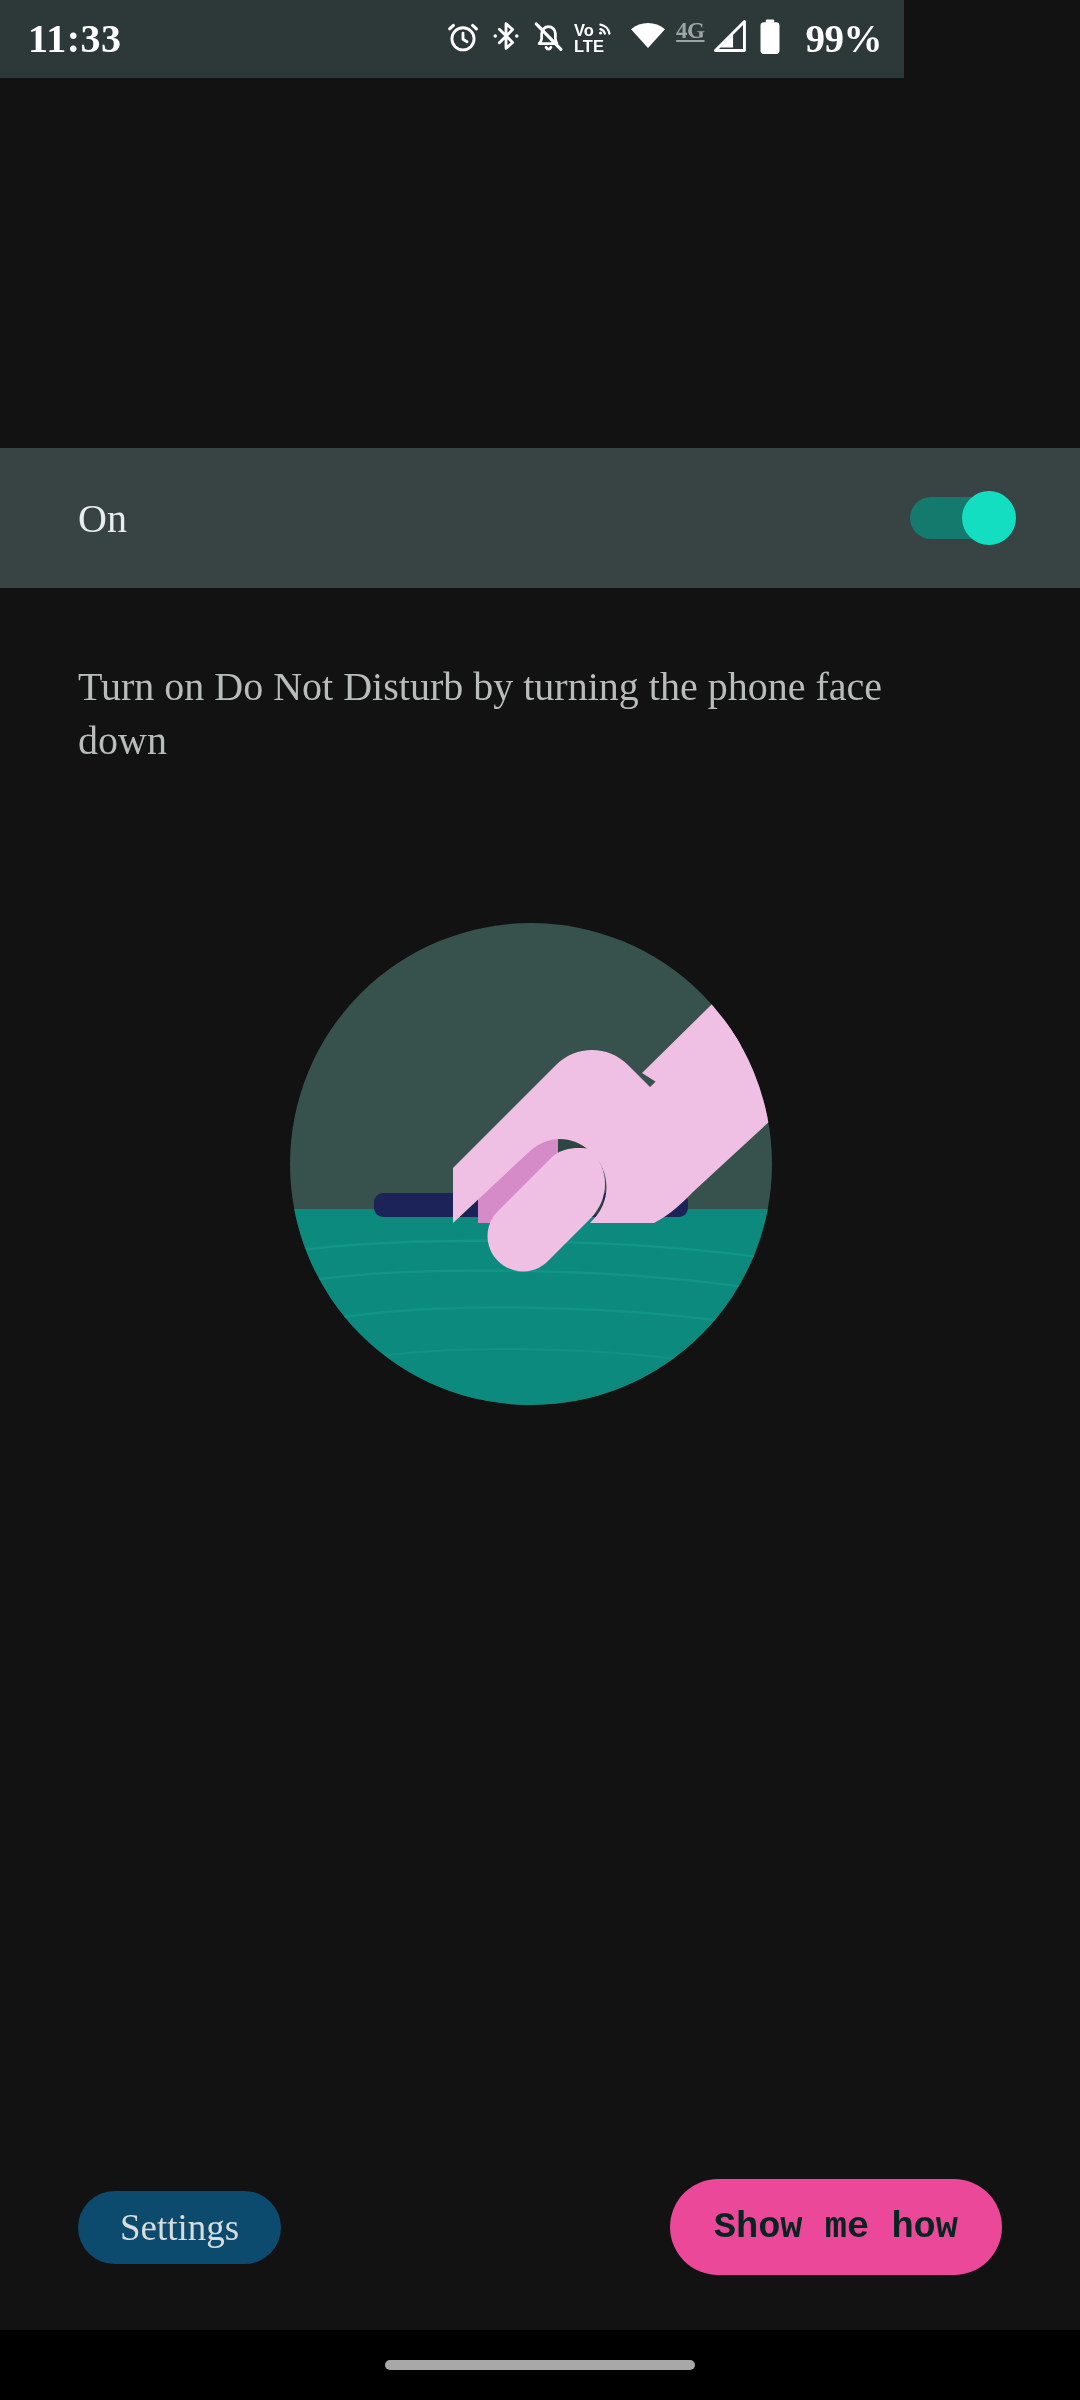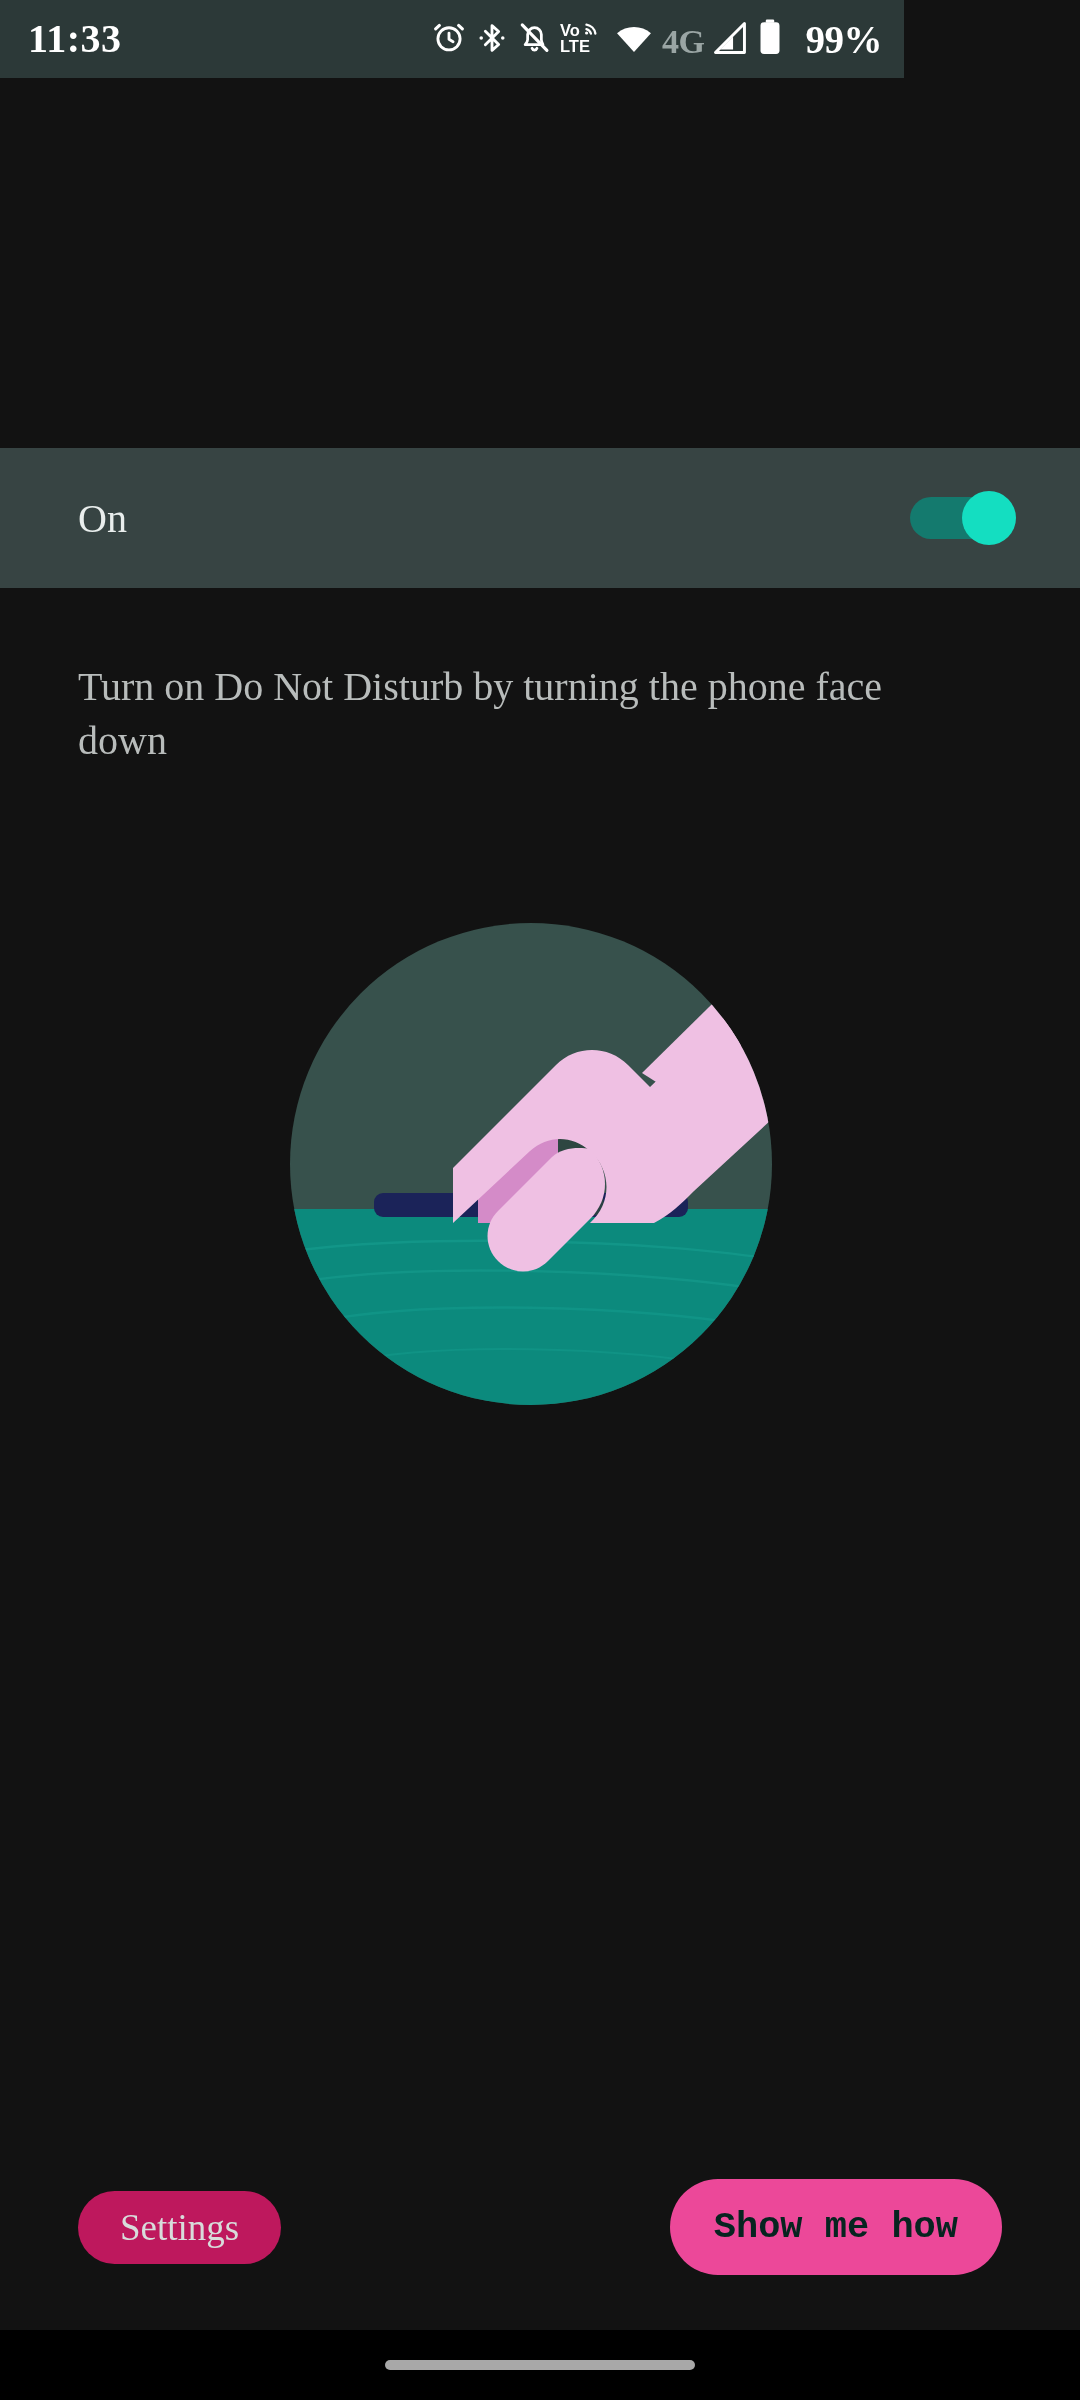--- a/index.html
+++ b/index.html
@@ -22,26 +22,26 @@
     background:#2c3938;
     display:flex; align-items:center;
     padding:0 22px 0 28px;
   }
   #status-time {
     color:#ffffff; font-size:40px; font-weight:700;
     letter-spacing:0.5px; line-height:1;
   }
   #status-icons {
     margin-left:auto;
-    display:flex; align-items:flex-end; gap:8px;
+    display:flex; align-items:flex-start; gap:8px;
   }
   .sicon { display:block; }
   #net-4g {
-    color:#9aa5a4; font-size:34px; font-weight:700;
-    line-height:1; letter-spacing:-0.5px;
+    color:#9aa5a4; font-size:23px; font-weight:700;
+    line-height:1; letter-spacing:-0.5px;text-decoration:underline;
   }
   #battery-pct {
     color:#ffffff; font-size:39px; font-weight:700;
     line-height:1; margin-left:16px; letter-spacing:-0.5px;
   }
 
   
   #app-bar {
     position:absolute; left:0; top:78px;
     width:1080px; height:370px;
@@ -117,21 +117,21 @@
   }
 
   
   #button-bar {
     position:absolute; left:0; bottom:118px;
     width:1080px; height:110px;
     padding:0 78px;
     display:flex; align-items:center;
   }
   #settings-button {
-    background:#be185d;
+    background:#0c4a6e;
     color:#d8dcdb;
     border:none;
     border-radius:55px;
     height:73px;
     padding:0 42px;
     font-family:"Liberation Serif", serif;
     font-size:37px; font-weight:400;
     cursor:pointer;
   }
   #show-me-how-button {

